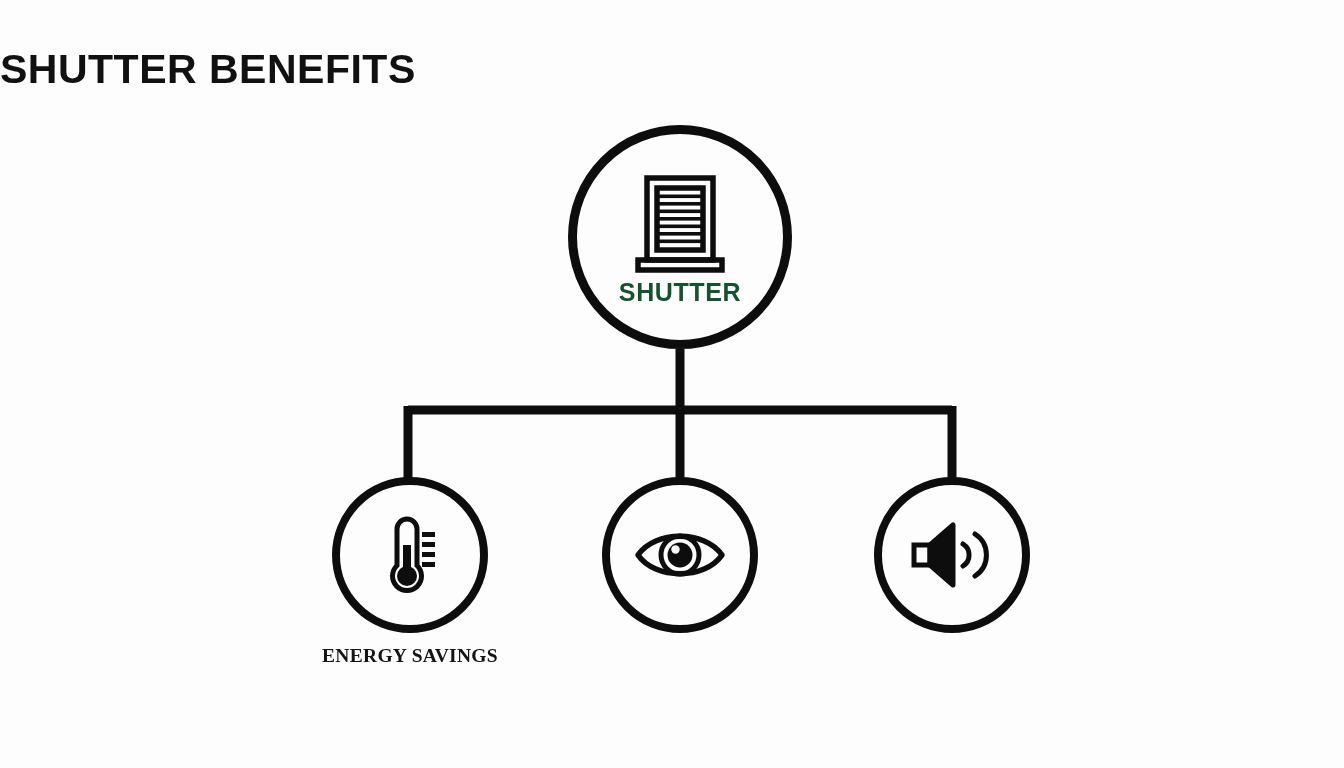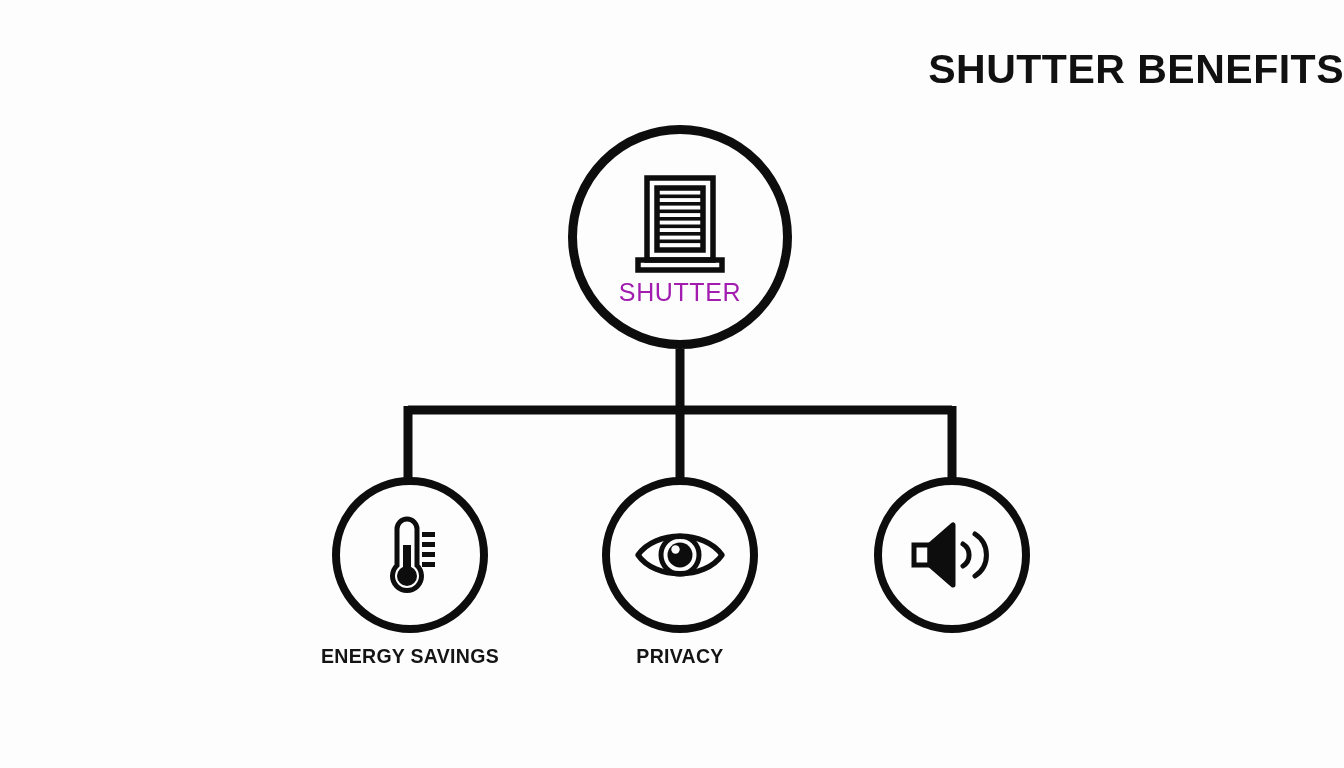--- a/index.html
+++ b/index.html
@@ -22,21 +22,21 @@
     width: 1344px;
     height: 768px;
   }
 
   
   .diagram-title {
     position: absolute;
     top: 46px;
     left: 0;
     width: 1344px;
-    text-align: right;
+    text-align: left;
     font-size: 41px;
     font-weight: bold;
     letter-spacing: 0.5px;
     color: #111111;
     white-space: nowrap;
   }
 
   
   .connector-layer {
     position: absolute;
@@ -82,23 +82,23 @@
 
   
   .hub-icon {
     margin-top: 2px;
     margin-bottom: 4px;
     line-height: 0;
   }
 
   .hub-label {
     font-size: 25px;
-    font-weight: normal;
+    font-weight: bold;
     letter-spacing: 0.6px;
-    color: #a21caf;
+    color: #14532d;
     line-height: 1;
     white-space: nowrap;
   }
 
   .leaf-icon {
     line-height: 0;
   }
 
   
   .leaf-caption {
@@ -106,21 +106,21 @@
     top: 645px;
     text-align: center;
     font-size: 19.5px;
     font-weight: bold;
     letter-spacing: 0.3px;
     color: #141414;
     white-space: nowrap;
     width: 320px;
   }
 
-  .caption-energy  { left: 250px; }
+  .caption-energy  { left: 250px; font-family: Liberation Serif, serif; }
   .caption-privacy { left: 520px; }
   .caption-noise   { left: 789px; }
 </style>
 </head>
 <body>
 
 <div id="diagram-root">
 
   <div class="diagram-title">SHUTTER BENEFITS</div>
 
@@ -208,16 +208,15 @@
         <g fill="none" stroke="#0d0d0d" stroke-width="5" stroke-linecap="round">
           <path d="M54 24 a13 13 0 0 1 0 22"></path>
           <path d="M66 14 a25 25 0 0 1 0 42"></path>
         </g>
       </svg>
     </div>
   </div>
 
   <div class="leaf-caption caption-energy">ENERGY SAVINGS</div>
 
-  <div class="leaf-caption caption-privacy">PRIVACY</div>
 
 
 </div>
 
 </body></html>

